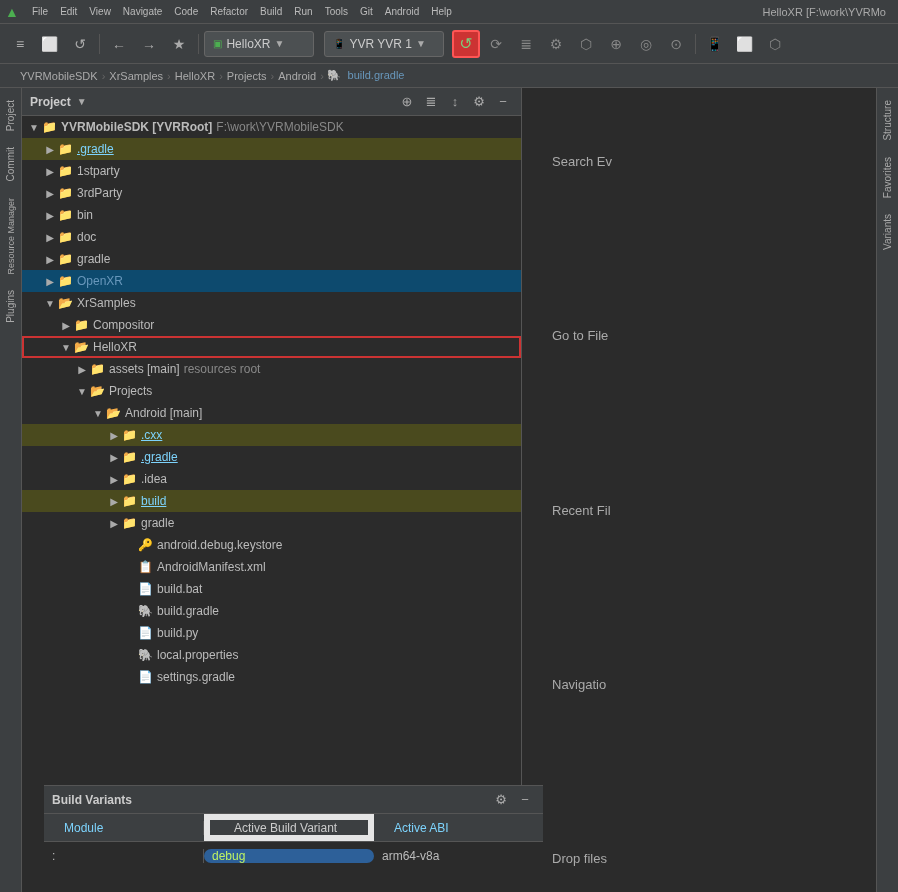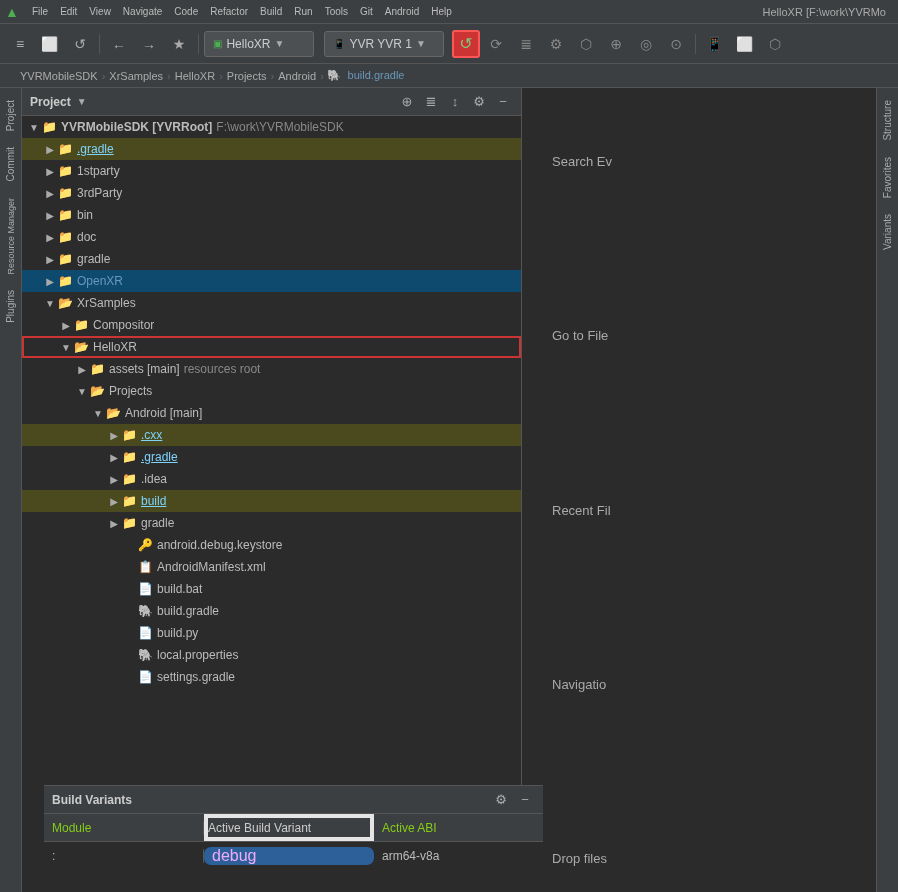--- a/index.html
+++ b/index.html
@@ -260,23 +260,23 @@
       gap: 4px;
     }
     .bv-header-row {
       height: 28px;
       display: flex;
       align-items: center;
       background: #3c3f41;
       border-bottom: 1px solid #555;
     }
     .bv-col {
-      padding: 0 8px;
-      font-size: 12px;
-      color: #84cc16;
+      padding: 0 20px;
+      font-size: 12px;
+      color: #7dd3fc;
       display: flex;
       align-items: center;
       text-align: center;
     }
     .bv-col-module { width: 160px; border-right: 1px solid #555; }
     .bv-col-abi { width: 160px; }
 
     .bv-data-row {
       height: 28px;
       display: flex;
@@ -285,22 +285,22 @@
     .bv-data-col-module {
       width: 160px;
       padding: 0 8px;
       font-size: 12px;
       color: #bbb;
       border-right: 1px solid #555;
     }
     .bv-data-col-variant {
       width: 170px;
       padding: 0 8px;
-      font-size: 16px;
-      color: #f0abfc;
+      font-size: 12px;
+      color: #bef264;
       background: #2d6099;
       border-radius: 7px;
     }
     .bv-data-col-abi {
       width: 160px;
       padding: 0 8px;
       font-size: 12px;
       color: #bbb;
     }
 
@@ -633,21 +633,21 @@
         <div class="build-variants-actions">
           <div class="panel-action-btn">⚙</div>
           <div class="panel-action-btn">−</div>
         </div>
       </div>
 
       <div class="bv-header-row">
         <div class="bv-col bv-col-module">
           <span>Module</span>
         </div>
-        <div style="width:170px; display:flex; align-items:center; padding:0 0; border:4px solid #e5e5e5; height:100%; color:#ccc;">
+        <div style="width:170px; display:flex; align-items:center; padding:0 24px; border:6px solid #e5e5e5; height:100%; color:#ccc;">
           <span>Active Build Variant</span>
         </div>
         <div class="bv-col bv-col-abi">
           <span>Active ABI</span>
         </div>
       </div>
 
       <div class="bv-data-row">
         <div class="bv-data-col-module">
           <span>:</span>

